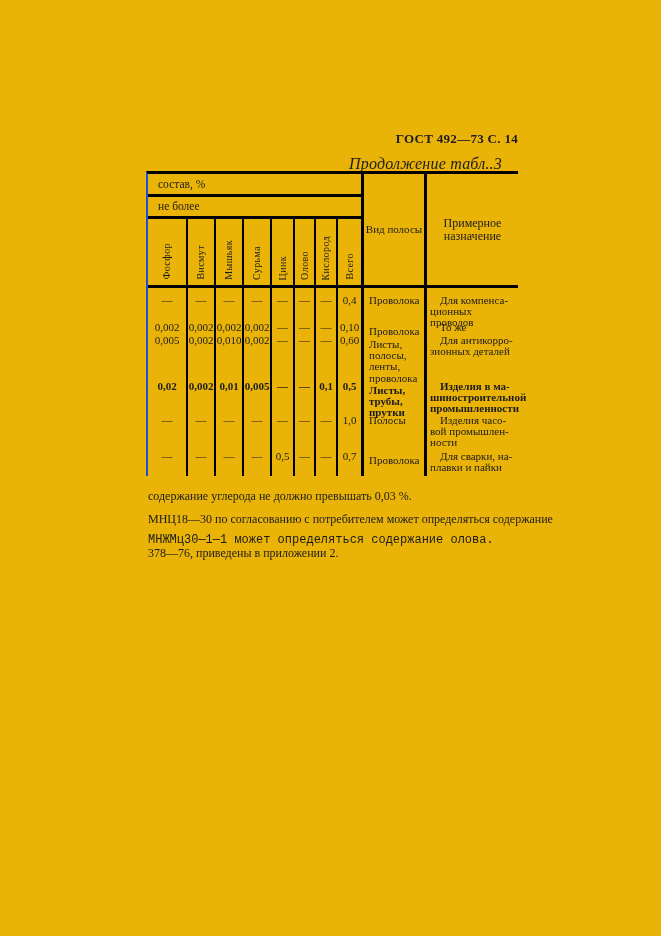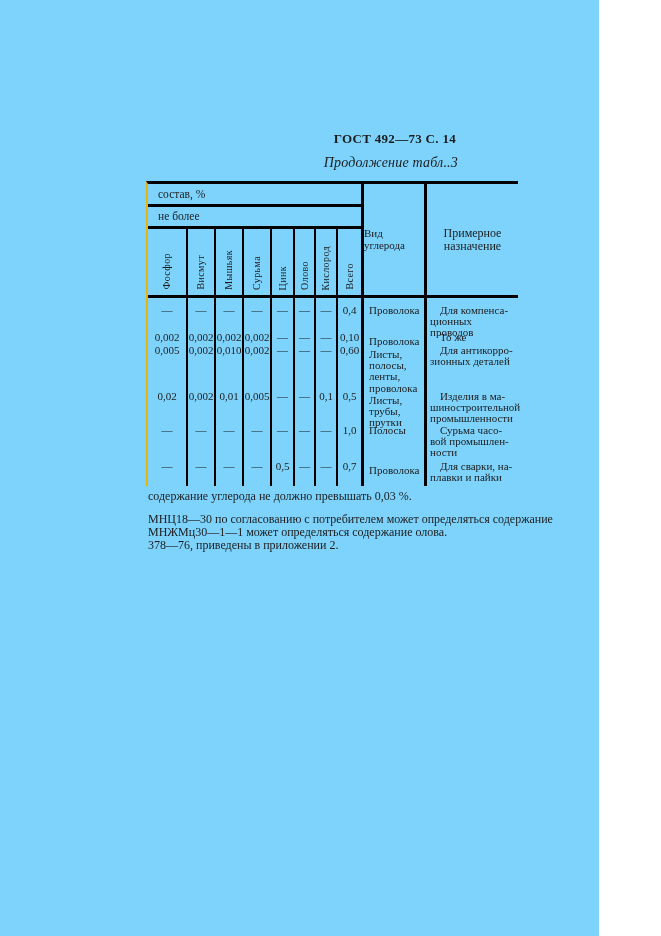--- a/index.html
+++ b/index.html
@@ -3,41 +3,41 @@
 <meta charset="utf-8">
 <style>
   html, body { margin: 0; padding: 0; }
   body {
     width: 661px; height: 936px;
     background: #ffffff;
     font-family: "Liberation Serif", serif;
     color: #1c1c1c;
     overflow: hidden;
   }
-  .page { position: relative; width: 599px; height: 936px; background: #7dd3fc; }
+  .page { position: relative; width: 661px; height: 936px; background: #eab308; }
 
   .doc-header {
     position: absolute; top: 131px; right: 143px;
     font-weight: bold; font-size: 13px; letter-spacing: 0.3px;
     white-space: nowrap;
   }
   .caption {
-    position: absolute; top: 155px; right: 141px;
-    font-style: italic; font-size: 14px; letter-spacing: 0.2px;
+    position: absolute; top: 155px; right: 159px;
+    font-style: italic; font-size: 16px; letter-spacing: 0.2px;
     white-space: nowrap;
     text-align: right;
   }
 
   .gtable {
-    position: absolute; left: 146px; top: 181px;
+    position: absolute; left: 146px; top: 171px;
     display: grid;
     grid-template-columns: 40px 28px 28px 28px 23px 21px 22px 23px 63px 94px;
     grid-template-rows: 23px 22px 69px 32px 13px 46px 33px 37px 27px;
     border-top: 3px solid #000;
-    border-left: 2px solid #eab308;
+    border-left: 2px solid #1d4ed8;
     font-size: 11px; line-height: 11.2px;
   }
   .cell { box-sizing: border-box; }
 
   .sostav {
     grid-column: 1 / 9; grid-row: 1;
     border-bottom: 3px solid #000;
     padding: 5px 0 0 10px; font-size: 11.5px;
   }
   .nebolee {
@@ -79,31 +79,31 @@
     grid-column: 9; border-left: 3px solid #000;
     padding: 6px 0 0 5px; white-space: pre-line;
   }
   .uc {
     grid-column: 10; border-left: 3px solid #000;
     padding: 2px 3px 0 3px; white-space: pre-line; text-indent: 10px;
   }
   .r1 { grid-row: 4; padding-top: 7px; }
   .r2 { grid-row: 5; }
   .r3 { grid-row: 6; }
-  .r4 { grid-row: 7; }
+  .r4 { grid-row: 7; font-weight: bold; }
   .r5 { grid-row: 8; padding-top: 3px; }
   .r6 { grid-row: 9; }
 
   .footnotes {
     position: absolute; left: 148px; top: 490px; width: 420px;
     font-size: 12px; line-height: 13px;
   }
   .fline { white-space: nowrap; }
   .f3 { margin-top: 10px; }
-  .f4 { margin-top: 0; }
+  .f4 { margin-top: 8px; font-family: Liberation Mono, monospace; }
 </style>
 </head>
 <body>
 
 <div class="page">
 
   <div class="doc-header">ГОСТ 492—73 С. 14</div>
   <div class="caption">Продолжение табл..3</div>
 
   <div class="gtable">
@@ -129,21 +129,21 @@
     <div class="cell vcell col6">
         <span class="vtext">Олово</span>
       </div>
     <div class="cell vcell col7">
         <span class="vtext">Кислород</span>
       </div>
     <div class="cell vcell col8">
         <span class="vtext">Всего</span>
       </div>
 
-    <div class="cell vid">Вид углерода</div>
+    <div class="cell vid">Вид полосы</div>
     <div class="cell prim">Примерное
 назначение</div>
 
     <div class="cell vc col1 r1">—</div>
     <div class="cell vc col2 r1">—</div>
     <div class="cell vc col3 r1">—</div>
     <div class="cell vc col4 r1">—</div>
     <div class="cell vc col5 r1">—</div>
     <div class="cell vc col6 r1">—</div>
     <div class="cell vc col7 r1">—</div>
@@ -195,21 +195,21 @@
 
     <div class="cell vc col1 r5">—</div>
     <div class="cell vc col2 r5">—</div>
     <div class="cell vc col3 r5">—</div>
     <div class="cell vc col4 r5">—</div>
     <div class="cell vc col5 r5">—</div>
     <div class="cell vc col6 r5">—</div>
     <div class="cell vc col7 r5">—</div>
     <div class="cell vc col8 r5">1,0</div>
     <div class="cell pc r5">Полосы</div>
-    <div class="cell uc r5">Сурьма часо-
+    <div class="cell uc r5">Изделия часо-
 вой промышлен-
 ности</div>
 
     <div class="cell vc col1 r6">—</div>
     <div class="cell vc col2 r6">—</div>
     <div class="cell vc col3 r6">—</div>
     <div class="cell vc col4 r6">—</div>
     <div class="cell vc col5 r6">0,5</div>
     <div class="cell vc col6 r6">—</div>
     <div class="cell vc col7 r6">—</div>

